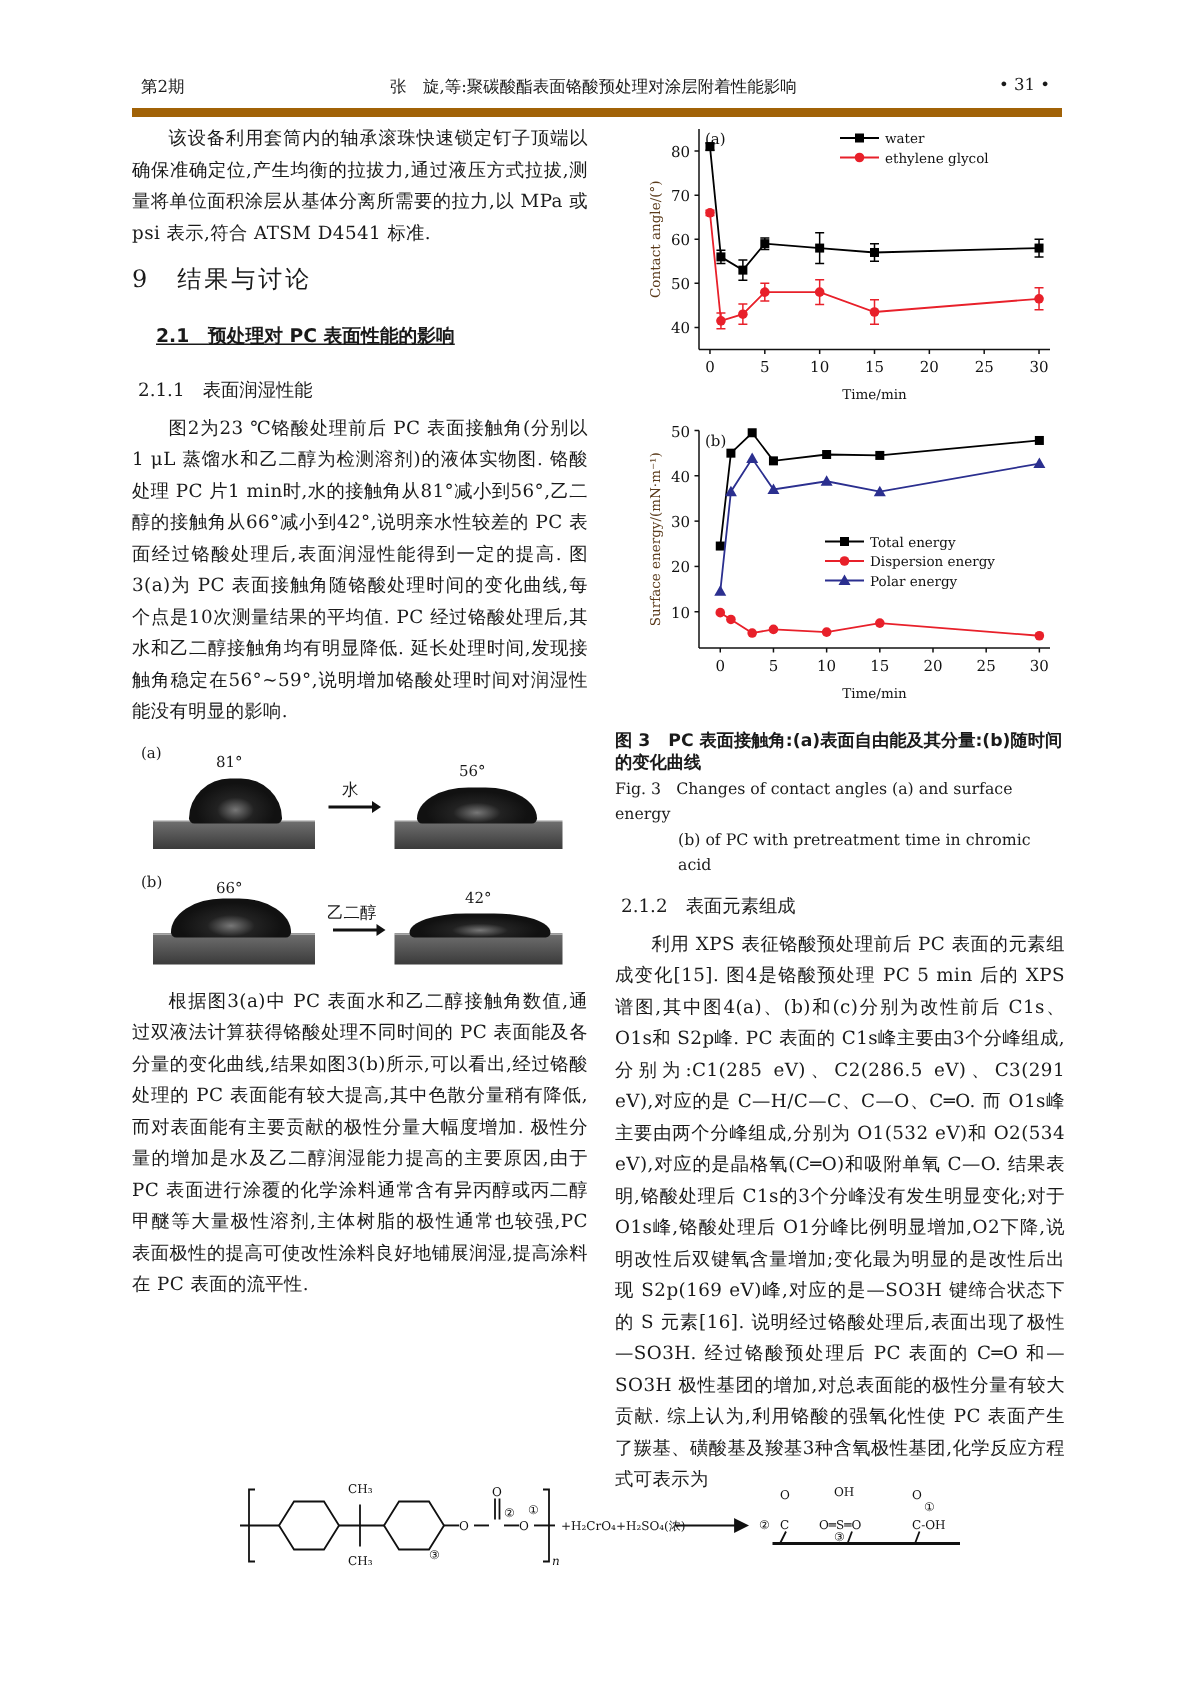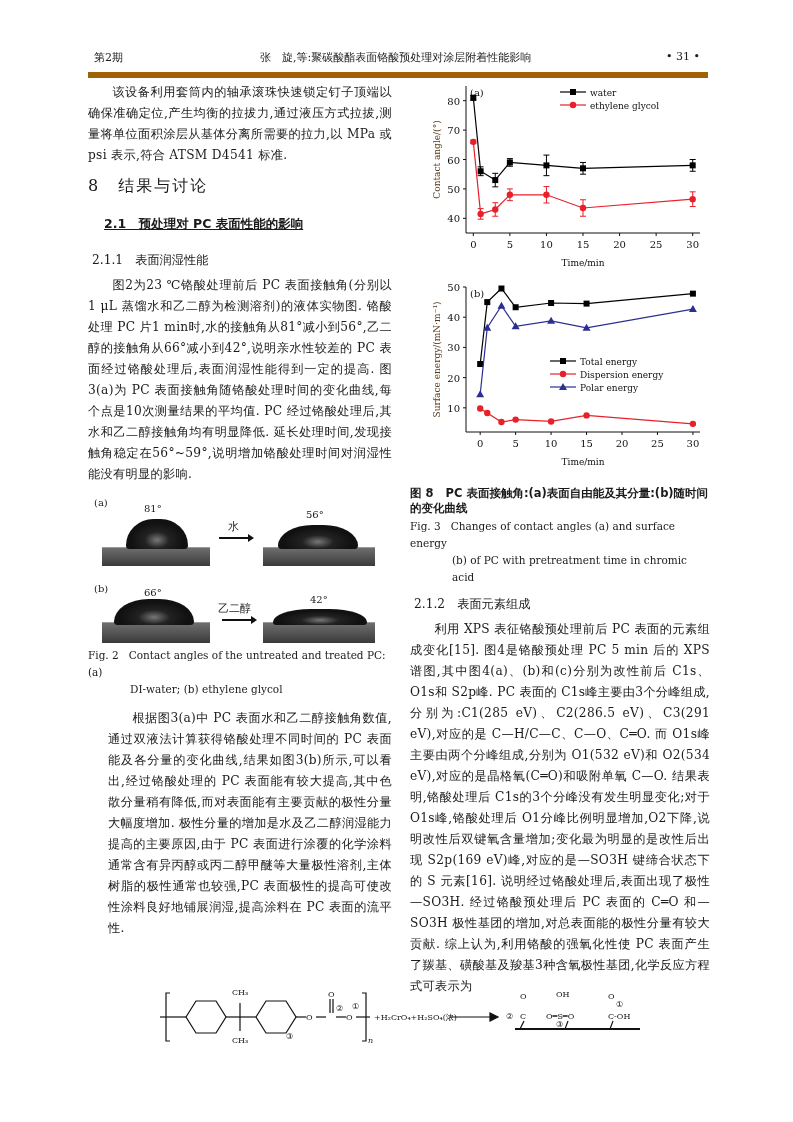--- a/index.html
+++ b/index.html
@@ -35,21 +35,21 @@
 <body>
 
 <div class="header">
   <span class="issue">第2期</span>
   <span class="title">张　旋,等:聚碳酸酯表面铬酸预处理对涂层附着性能影响</span>
   <span class="page">• 31 •</span>
 </div>
 
 <div class="col-left">
   <p class="para">该设备利用套筒内的轴承滚珠快速锁定钉子顶端以确保准确定位,产生均衡的拉拔力,通过液压方式拉拔,测量将单位面积涂层从基体分离所需要的拉力,以 MPa 或 psi 表示,符合 ATSM D4541 标准.</p>
-  <h2 class="sec">8　结果与讨论</h2>
+  <h2 class="sec">9　结果与讨论</h2>
   <h3 class="sub">2.1　预处理对 PC 表面性能的影响</h3>
   <h4 class="subsub">2.1.1　表面润湿性能</h4>
   <p class="para">图2为23 ℃铬酸处理前后 PC 表面接触角(分别以1 μL 蒸馏水和乙二醇为检测溶剂)的液体实物图. 铬酸处理 PC 片1 min时,水的接触角从81°减小到56°,乙二醇的接触角从66°减小到42°,说明亲水性较差的 PC 表面经过铬酸处理后,表面润湿性能得到一定的提高. 图3(a)为 PC 表面接触角随铬酸处理时间的变化曲线,每个点是10次测量结果的平均值. PC 经过铬酸处理后,其水和乙二醇接触角均有明显降低. 延长处理时间,发现接触角稳定在56°~59°,说明增加铬酸处理时间对润湿性能没有明显的影响.</p>
 
   <div class="fig2">
     <span class="panel-lbl" style="left:6px;top:0px;">(a)</span>
     <span class="angle-lbl" style="left:56px;top:6px;">81°</span>
     <div class="drop-img" style="left:14px;top:50px;width:108px;height:18px;"></div>
     <div class="drop" style="left:38px;top:22px;width:62px;height:30px;border-radius:50% 50% 4px 4px / 100% 100% 4px 4px;"></div>
     <div class="arrow" style="left:131px;top:40px;width:30px;"></div>
@@ -62,27 +62,22 @@
     <span class="angle-lbl" style="left:56px;top:90px;">66°</span>
     <div class="drop-img" style="left:14px;top:125px;width:108px;height:20px;"></div>
     <div class="drop" style="left:26px;top:102px;width:80px;height:26px;border-radius:50% 50% 4px 4px / 100% 100% 4px 4px;"></div>
     <div class="arrow" style="left:134px;top:122px;width:30px;"></div>
     <span class="arrow-lbl" style="left:130px;top:104px;">乙二醇</span>
     <span class="angle-lbl" style="left:222px;top:97px;">42°</span>
     <div class="drop-img" style="left:175px;top:125px;width:112px;height:20px;"></div>
     <div class="drop" style="left:185px;top:112px;width:94px;height:16px;border-radius:50% 50% 4px 4px / 100% 100% 4px 4px;"></div>
   </div>
 
-  <div class="cap-en">
-    <span>Fig. 2</span>&nbsp;&nbsp;
-    <span>Contact angles of the untreated and treated PC: (a)</span>
-    <span class="indent">DI-water; (b) ethylene glycol</span>
-  </div>
-
-  <p class="para" style="margin-top:10px;margin-left:20px;">根据图3(a)中 PC 表面水和乙二醇接触角数值,通过双液法计算获得铬酸处理不同时间的 PC 表面能及各分量的变化曲线,结果如图3(b)所示,可以看出,经过铬酸处理的 PC 表面能有较大提高,其中色散分量稍有降低,而对表面能有主要贡献的极性分量大幅度增加. 极性分量的增加是水及乙二醇润湿能力提高的主要原因,由于 PC 表面进行涂覆的化学涂料通常含有异丙醇或丙二醇甲醚等大量极性溶剂,主体树脂的极性通常也较强,PC 表面极性的提高可使改性涂料良好地铺展润湿,提高涂料在 PC 表面的流平性.</p>
+
+  <p class="para" style="margin-top:10px;">根据图3(a)中 PC 表面水和乙二醇接触角数值,通过双液法计算获得铬酸处理不同时间的 PC 表面能及各分量的变化曲线,结果如图3(b)所示,可以看出,经过铬酸处理的 PC 表面能有较大提高,其中色散分量稍有降低,而对表面能有主要贡献的极性分量大幅度增加. 极性分量的增加是水及乙二醇润湿能力提高的主要原因,由于 PC 表面进行涂覆的化学涂料通常含有异丙醇或丙二醇甲醚等大量极性溶剂,主体树脂的极性通常也较强,PC 表面极性的提高可使改性涂料良好地铺展润湿,提高涂料在 PC 表面的流平性.</p>
 </div>
 
 <div class="col-right">
   <div class="chart">
     <svg id="chartA" width="300" height="195">
         <line x1="56" y1="6" x2="56" y2="153" stroke="#111" stroke-width="1"></line>
         <line x1="56" y1="153" x2="290" y2="153" stroke="#111" stroke-width="1"></line>
         <line x1="63.3125" y1="153" x2="63.3125" y2="156" stroke="#111"></line>
         <text x="63.3125" y="168" font-size="10" text-anchor="middle" fill="#111">0</text>
         <line x1="99.875" y1="153" x2="99.875" y2="156" stroke="#111"></line>
@@ -237,21 +232,21 @@
         <polygon points="141.0909090909091,37.83333333333334 137.0909090909091,44.83333333333334 145.0909090909091,44.83333333333334" fill="#2b2f8f"></polygon>
         <polygon points="176.54545454545456,44.78125 172.54545454545456,51.78125 180.54545454545456,51.78125" fill="#2b2f8f"></polygon>
         <polygon points="282.9090909090909,26.052083333333314 278.9090909090909,33.052083333333314 286.9090909090909,33.052083333333314" fill="#2b2f8f"></polygon>
         <line x1="140" y1="108" x2="166" y2="108" stroke="#2b2f8f" stroke-width="1.2"></line>
         <polygon points="153,104 149,111 157,111" fill="#2b2f8f"></polygon>
         <text x="170" y="111.5" font-size="9" fill="#111">Polar energy</text>
       </svg>
   </div>
 
   <div class="cap-cn" style="margin-left:0;">
-    <span>图 8</span>&nbsp;&nbsp;
+    <span>图 3</span>&nbsp;&nbsp;
     <span>PC 表面接触角:(a)表面自由能及其分量:(b)随时间的变化曲线</span>
   </div>
   <div class="cap-en">
     <span>Fig. 3</span>&nbsp;&nbsp;
     <span>Changes of contact angles (a) and surface energy</span>
     <span class="indent">(b) of PC with pretreatment time in chromic acid</span>
   </div>
 
   <h4 class="subsub" style="margin-top:8px;">2.1.2　表面元素组成</h4>
   <p class="para">利用 XPS 表征铬酸预处理前后 PC 表面的元素组成变化[15]. 图4是铬酸预处理 PC 5 min 后的 XPS 谱图,其中图4(a)、(b)和(c)分别为改性前后 C1s、O1s和 S2p峰. PC 表面的 C1s峰主要由3个分峰组成,分别为:C1(285 eV)、C2(286.5 eV)、C3(291 eV),对应的是 C—H/C—C、C—O、C═O. 而 O1s峰主要由两个分峰组成,分别为 O1(532 eV)和 O2(534 eV),对应的是晶格氧(C═O)和吸附单氧 C—O. 结果表明,铬酸处理后 C1s的3个分峰没有发生明显变化;对于 O1s峰,铬酸处理后 O1分峰比例明显增加,O2下降,说明改性后双键氧含量增加;变化最为明显的是改性后出现 S2p(169 eV)峰,对应的是—SO3H 键缔合状态下的 S 元素[16]. 说明经过铬酸处理后,表面出现了极性—SO3H. 经过铬酸预处理后 PC 表面的 C═O 和—SO3H 极性基团的增加,对总表面能的极性分量有较大贡献. 综上认为,利用铬酸的强氧化性使 PC 表面产生了羰基、磺酸基及羧基3种含氧极性基团,化学反应方程式可表示为</p>

